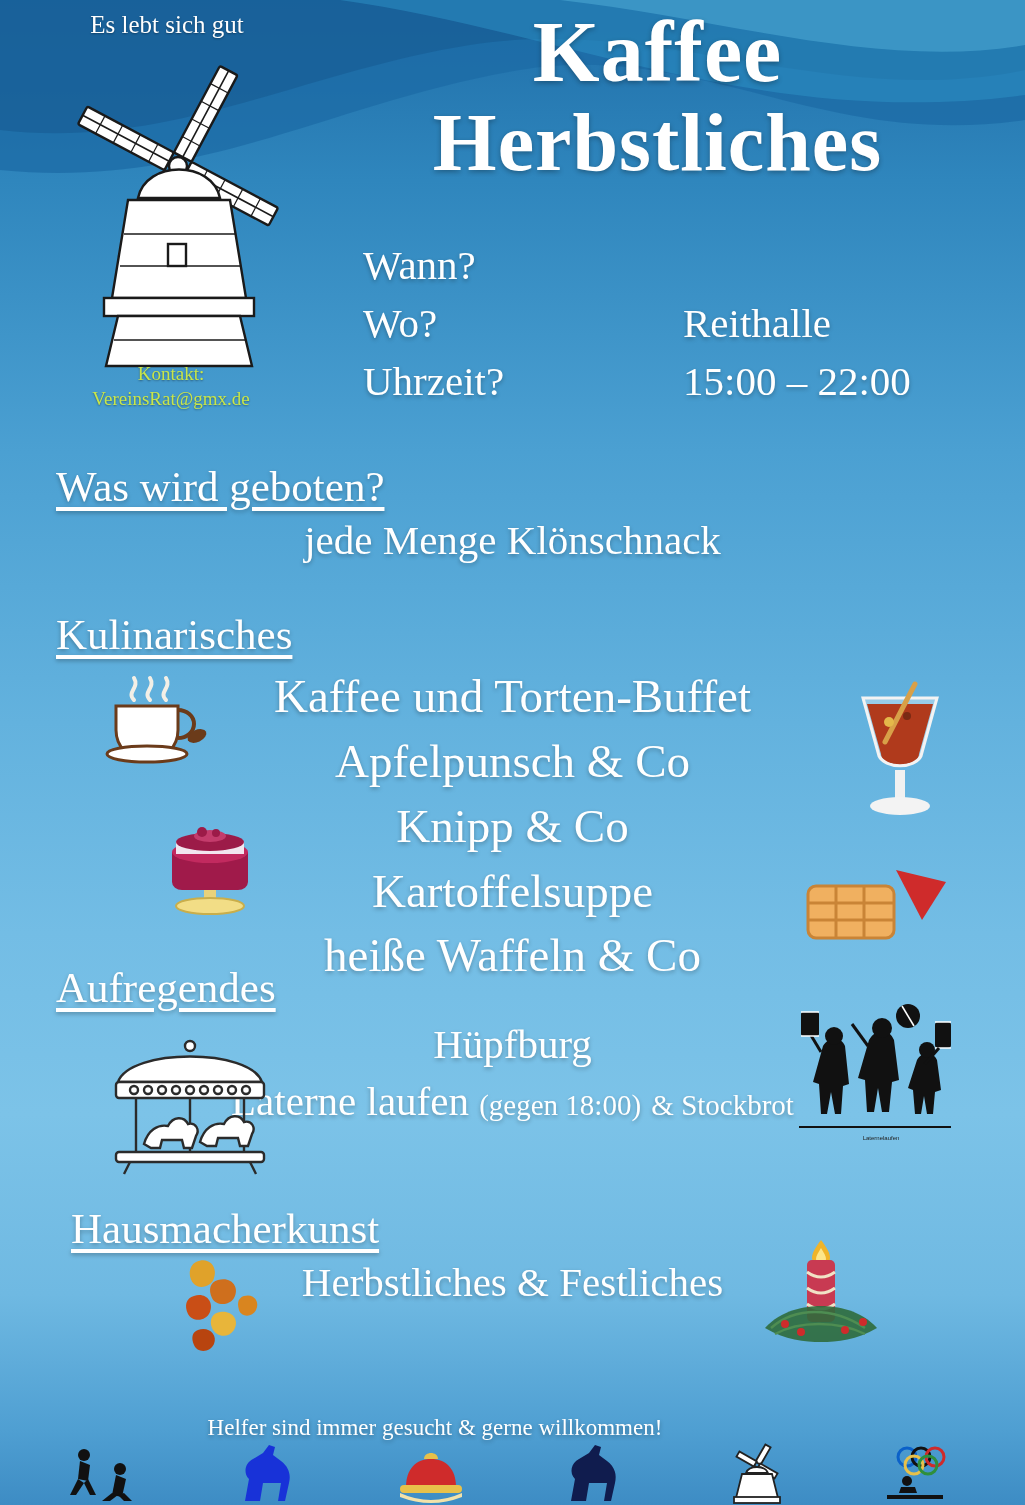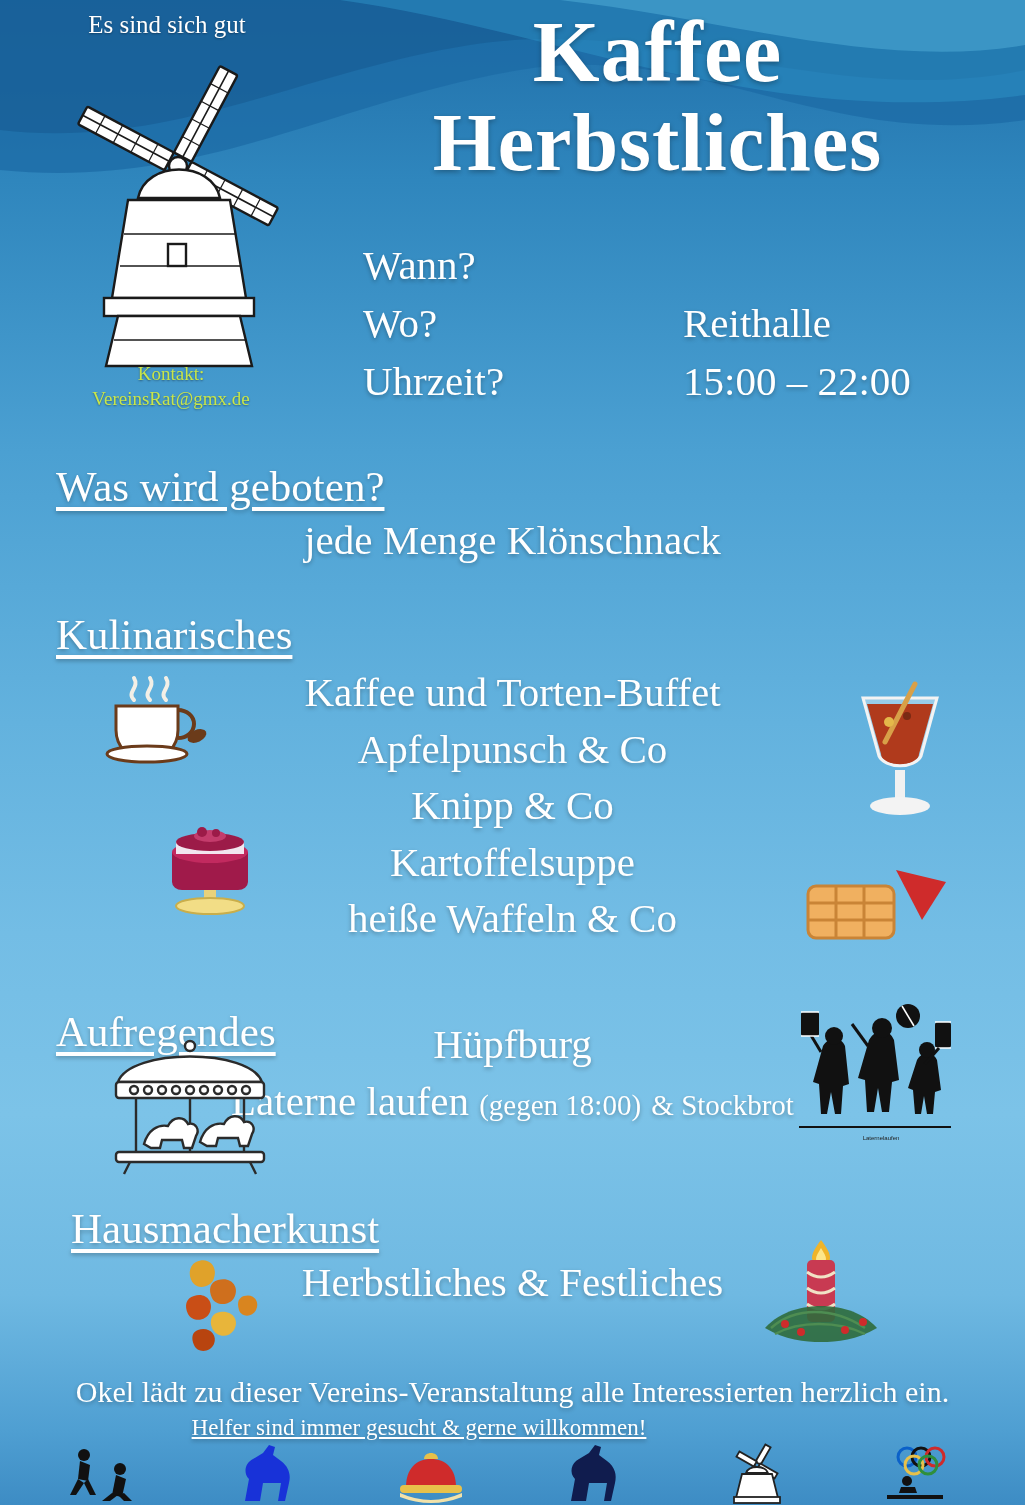--- a/index.html
+++ b/index.html
@@ -120,35 +120,35 @@
     text-align: center; font-size: 41px;
     margin-left: 0;
   }
   .s-kul-head { left: 56px; top: 610px; }
   .kul-lines {
     position: absolute;
     left: 0; top: 664px;
     width: 1025px;
     text-align: center;
     color: #ffffff;
+    font-size: 47px;
+    line-height: 1.38;
+    text-shadow: 0 2px 4px rgba(0,0,0,.28);
+  }
+  .s-auf-head { left: 56px; top: 963px; }
+  .auf-lines {
+    position: absolute;
+    left: 0; top: 1016px;
+    width: 1025px;
+    text-align: center;
+    color: #ffffff;
     font-size: 41px;
     line-height: 1.38;
     text-shadow: 0 2px 4px rgba(0,0,0,.28);
   }
-  .s-auf-head { left: 56px; top: 963px; margin-top: 44px; }
-  .auf-lines {
-    position: absolute;
-    left: 0; top: 1016px;
-    width: 1025px;
-    text-align: center;
-    color: #ffffff;
-    font-size: 41px;
-    line-height: 1.38;
-    text-shadow: 0 2px 4px rgba(0,0,0,.28);
-  }
   .auf-small { font-size: 29px; }
   .s-haus-head { left: 71px; top: 1204px; }
   .haus-line {
     position: absolute;
     left: 0; top: 1258px;
     width: 1025px;
     text-align: center;
     font-size: 41px;
     color: #ffffff;
     text-shadow: 0 2px 4px rgba(0,0,0,.28);
@@ -159,27 +159,26 @@
     position: absolute;
     left: 0; top: 1375px;
     width: 1025px;
     text-align: center;
     color: #ffffff;
     font-size: 30px;
     text-shadow: 0 2px 4px rgba(0,0,0,.3);
   }
   .foot2 {
     position: absolute;
-    left: 0; top: 1415px;
+    left: 16px; top: 1415px;
     width: 838px;
     text-align: center;
     color: #ffffff;
     font-size: 23px;
     text-shadow: 0 2px 4px rgba(0,0,0,.3);
-    text-decoration: underline;
   }
   .foot-icons {
     position: absolute;
     left: 0; top: 1442px;
     width: 1025px;
     height: 63px;
     display: flex;
     align-items: flex-end;
     justify-content: space-around;
     padding: 0 24px;
@@ -204,21 +203,21 @@
 <div class="poster">
 
   <svg class="swoosh" viewBox="0 0 1025 260" preserveAspectRatio="none">
     <path d="M0,0 L1025,0 L1025,120 C820,150 700,40 520,70 C330,102 200,190 0,170 Z" fill="#1c6ba6" opacity="0.75"></path>
     <path d="M0,0 L1025,0 L1025,70 C830,110 660,15 470,45 C300,72 170,150 0,130 Z" fill="#15598f" opacity="0.55"></path>
     <path d="M340,0 C560,30 760,130 1025,95 L1025,0 Z" fill="#2e93c7" opacity="0.5"></path>
     <path d="M560,0 C720,18 880,70 1025,45 L1025,0 Z" fill="#59b6dd" opacity="0.45"></path>
   </svg>
 
   <div class="slogan">
-    <div>Es sind sich gut</div>
+    <div>Es lebt sich gut</div>
   </div>
 
   <svg class="mill" viewBox="0 0 230 320">
     <g stroke="#1a1a1a" stroke-width="2.4" fill="#ffffff">
 
       <g transform="translate(118,118)">
         <g transform="rotate(28)">
           <rect x="-10" y="-108" width="20" height="98" rx="2"></rect>
           <line x1="0" y1="-108" x2="0" y2="-10" stroke-width="1.6"></line>
           <line x1="-10" y1="-88" x2="10" y2="-88" stroke-width="1.2"></line>
@@ -429,21 +428,20 @@
         <path d="M26,96 q18,-16 44,-16 q26,0 50,16"></path>
         <path d="M30,102 q18,-10 44,-10 q26,0 46,10"></path>
       </g>
       <circle cx="40" cy="92" r="4" fill="#cf2b2b"></circle>
       <circle cx="56" cy="100" r="4" fill="#cf2b2b"></circle>
       <circle cx="100" cy="98" r="4" fill="#cf2b2b"></circle>
       <circle cx="118" cy="90" r="4" fill="#cf2b2b"></circle>
     </g>
   </svg>
 
-  <div class="foot1">Okel lädt zu dieser Vereins-Veranstaltung alle Interessierten herzlich ein.</div>
   <div class="foot2">Helfer sind immer gesucht &amp; gerne willkommen!</div>
 
   <div class="foot-icons">
     <div>
       <svg viewBox="0 0 86 62" width="86" height="62">
         <g fill="#111">
           <circle cx="22" cy="12" r="6"></circle>
           <path d="M18,18 l10,4 l-2,16 l-10,-2 z"></path>
           <path d="M16,36 l-8,16 h6 l8,-12 z"></path>
           <path d="M26,36 l8,16 h-6 l-6,-12 z"></path>

